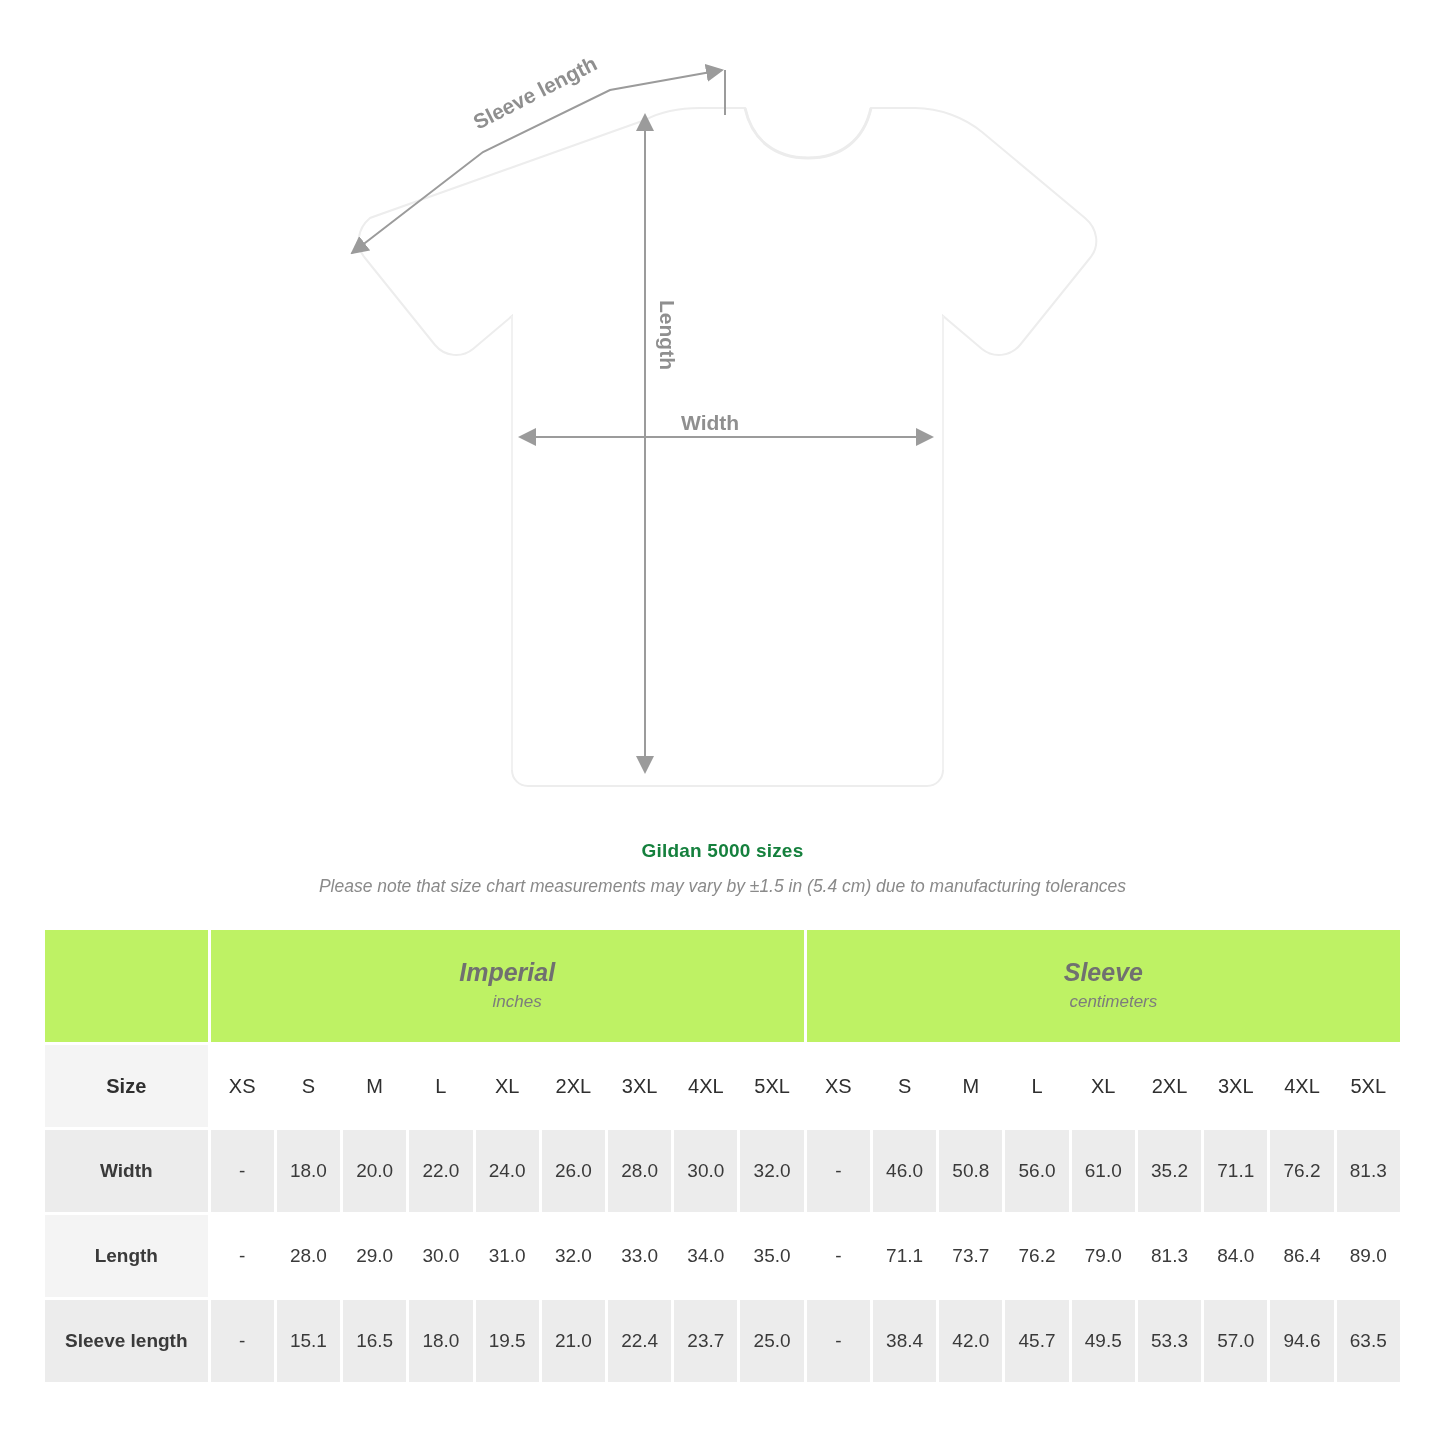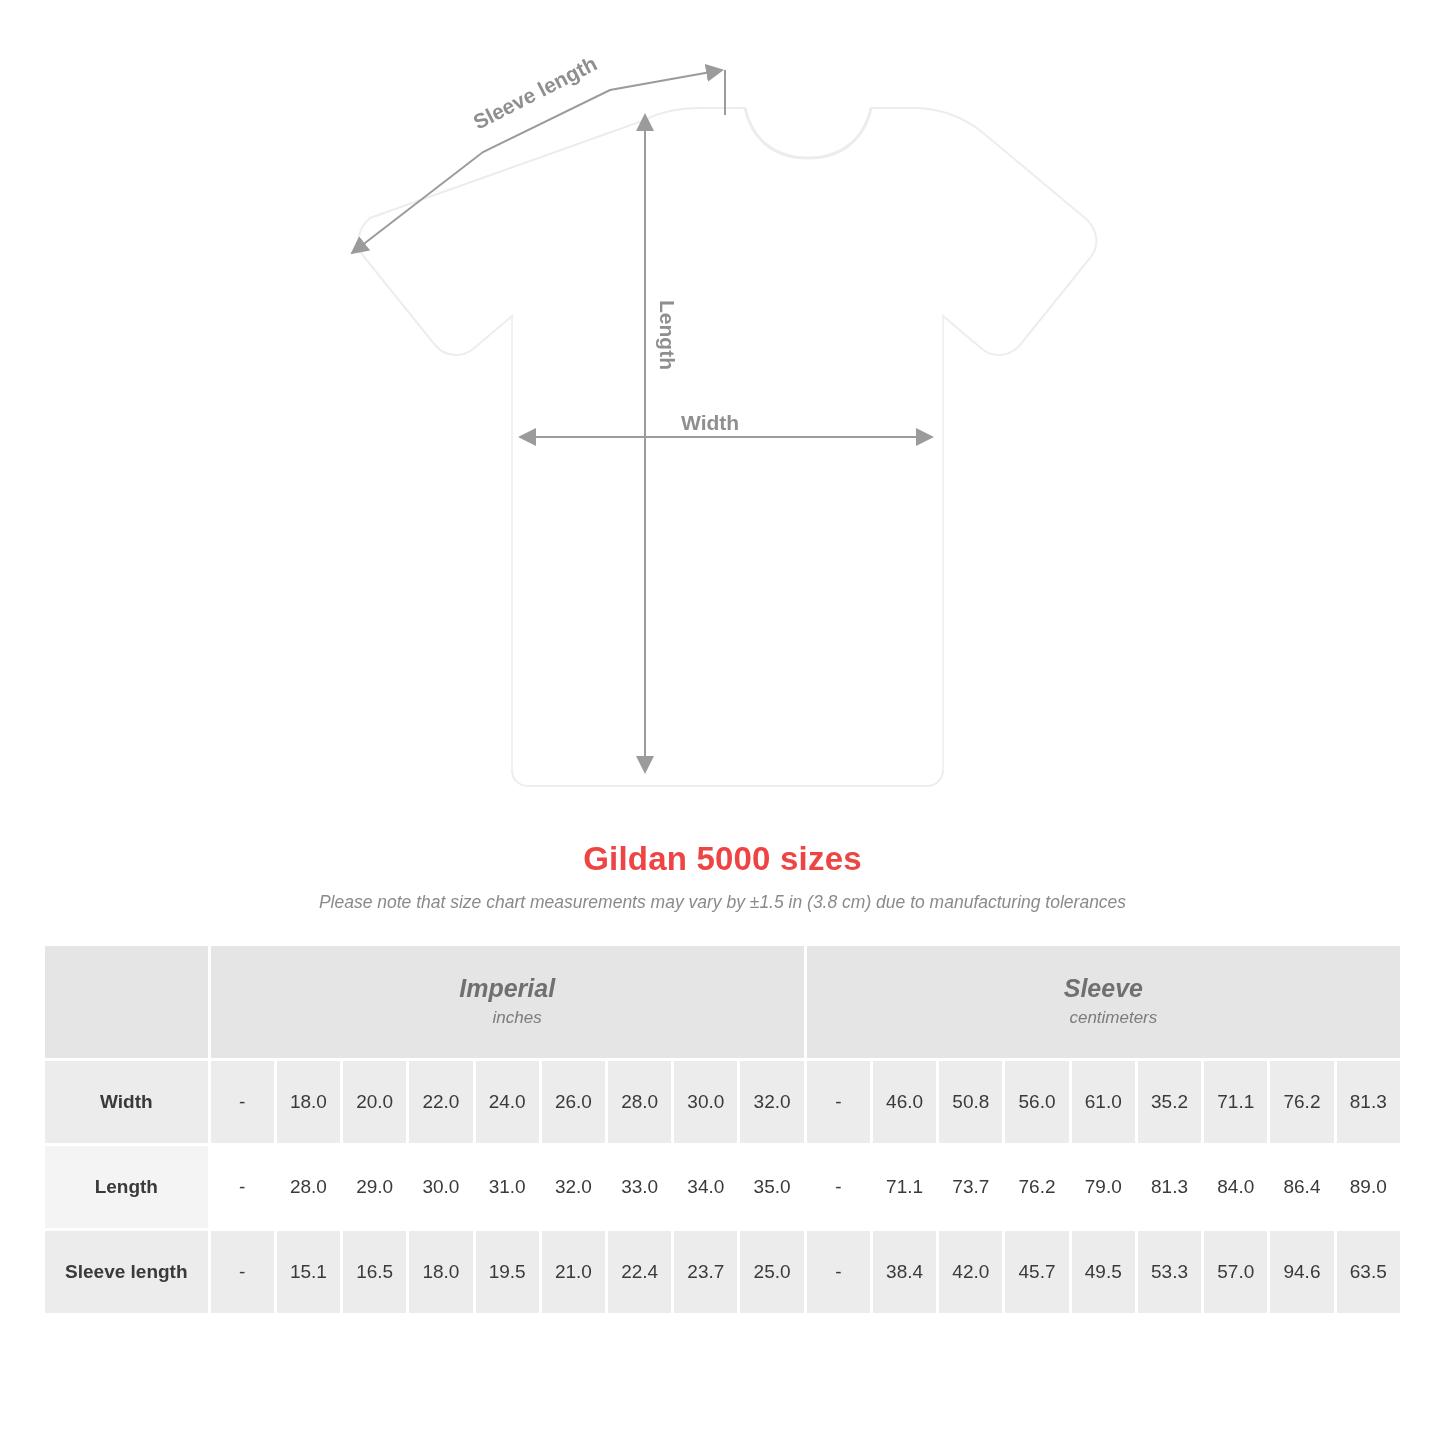--- a/index.html
+++ b/index.html
@@ -29,23 +29,23 @@
   .illustration svg {
     display: block;
   }
 
   
   .title-block {
     text-align: center;
     margin-top: 10px;
   }
   .chart-title {
-    font-size: 33px;
+    font-size: 19px;
     font-weight: bold;
-    color: #ef4444;
+    color: #15803d;
     letter-spacing: 0.2px;
   }
   .chart-note {
     font-size: 17.5px;
     font-style: italic;
     color: #8a8a8a;
     margin-top: 14px;
   }
 
   
@@ -62,21 +62,21 @@
     text-align: center;
     vertical-align: middle;
     font-size: 19px;
     color: #3a3a3a;
     background: #f4f4f4;
     padding: 0;
     height: 82px;
   }
   table.size-table tr.unit-row td {
     height: 112px;
-    background: #e5e5e5;
+    background: #bef264;
   }
   .unit-name {
     font-size: 25px;
     font-style: italic;
     font-weight: bold;
     color: #707070;
     line-height: 1.25;
   }
   .unit-sub {
     font-size: 17px;
@@ -173,21 +173,21 @@
         <text x="478" y="130" font-size="21" transform="rotate(-27 478 130)">Sleeve length</text>
         <text x="660" y="300" font-size="21" transform="rotate(90 660 300)">Length</text>
         <text x="681" y="430" font-size="21">Width</text>
       </g>
     </svg>
 
   </div>
 
   <div class="title-block">
     <div class="chart-title">Gildan 5000 sizes</div>
-    <div class="chart-note">Please note that size chart measurements may vary by ±1.5 in (3.8 cm) due to manufacturing tolerances</div>
+    <div class="chart-note">Please note that size chart measurements may vary by ±1.5 in (5.4 cm) due to manufacturing tolerances</div>
   </div>
 
   <div class="table-wrap">
     <table class="size-table">
       <colgroup>
         <col style="width:160px">
         <col style="width:64px">
           <col style="width:64px">
           <col style="width:64px">
         <col style="width:64px">
@@ -212,20 +212,41 @@
           <td colspan="9">
             <div class="unit-name">Imperial</div>
             <div class="unit-sub">inches</div>
           </td>
           <td colspan="9">
             <div class="unit-name">Sleeve</div>
             <div class="unit-sub">centimeters</div>
           </td>
         </tr>
 
+        <tr class="head-row">
+          <td class="label-cell">Size</td>
+          <td>XS</td>
+          <td>S</td>
+          <td>M</td>
+          <td>L</td>
+          <td>XL</td>
+          <td>2XL</td>
+          <td>3XL</td>
+          <td>4XL</td>
+          <td>5XL</td>
+          <td>XS</td>
+          <td>S</td>
+          <td>M</td>
+          <td>L</td>
+          <td>XL</td>
+          <td>2XL</td>
+          <td>3XL</td>
+          <td>4XL</td>
+          <td>5XL</td>
+        </tr>
 
         <tr class="row-shaded">
           <td class="label-cell">Width</td>
           <td>-</td>
           <td>18.0</td>
           <td>20.0</td>
           <td>22.0</td>
           <td>24.0</td>
           <td>26.0</td>
           <td>28.0</td>

